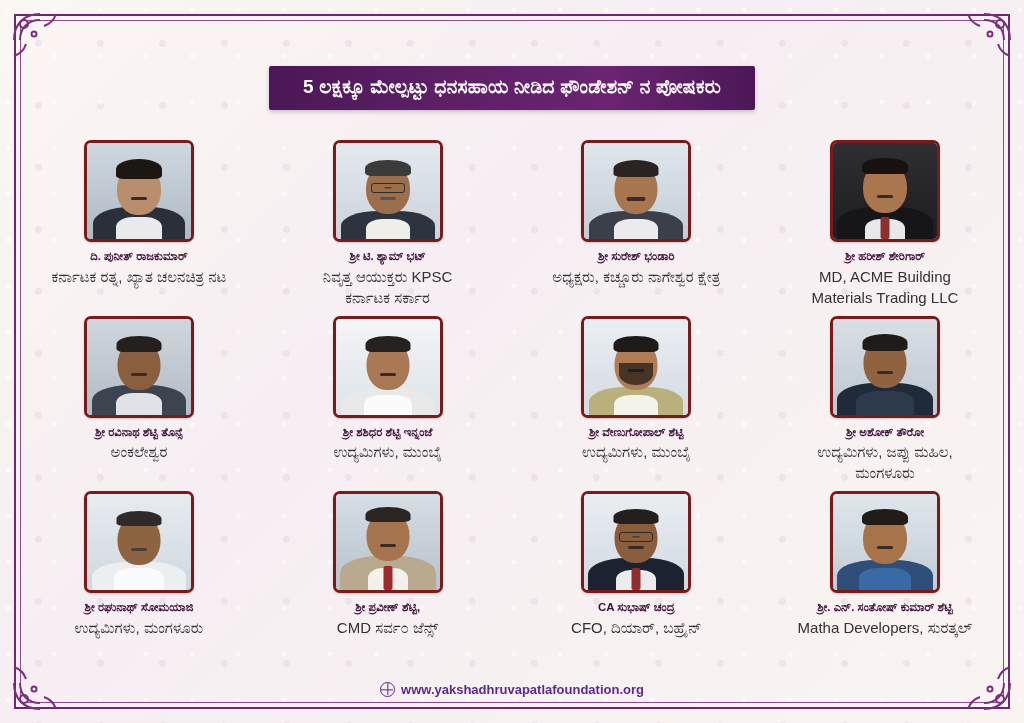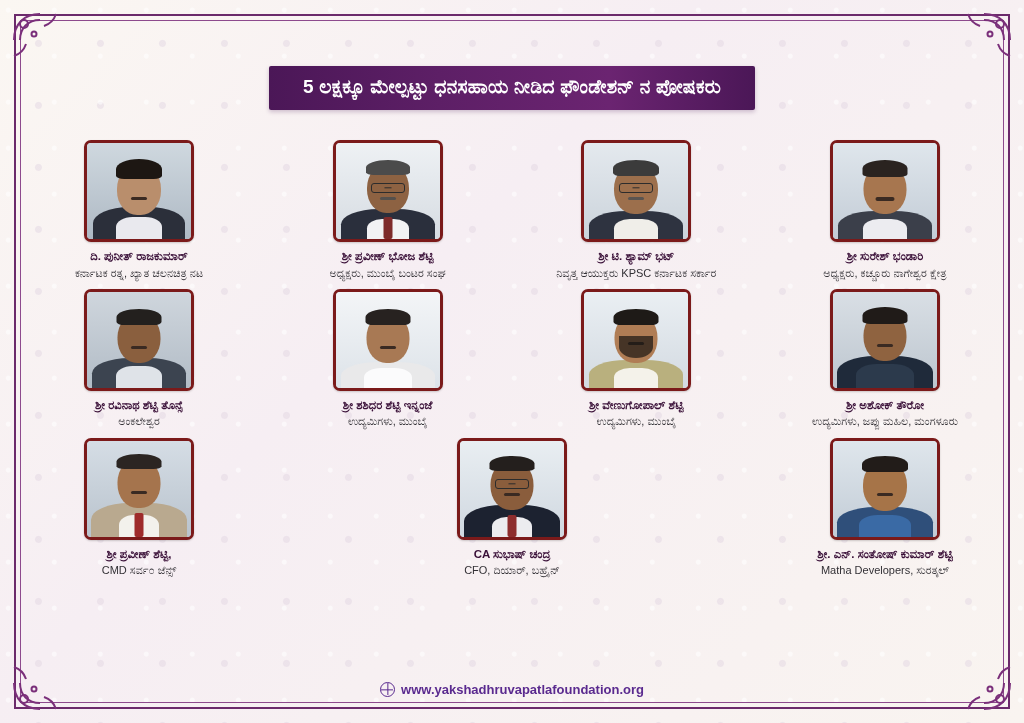--- a/index.html
+++ b/index.html
@@ -171,21 +171,21 @@
     border-radius: 0 0 50% 50%;
   }
   .name {
     font-size: 11.5px;
     font-weight: bold;
     color: #3a1038;
     line-height: 1.35;
     margin: 0 0 1px 0;
   }
   .desc {
-    font-size: 11px;
+    font-size: 15px;
     color: #333136;
     line-height: 1.4;
     margin: 0;
     padding: 0 4px;
   }
 
   
   .footer {
     position: absolute;
     left: 0;
@@ -304,36 +304,20 @@
             <div class="shirt" style="width:46px;height:28px;background:#e9e9ee"></div>
             <div class="head" style="width:44px;height:52px;top:20px;background:#b98e6c"></div>
             <div class="hair" style="width:46px;height:20px;top:16px;background:#1d1713"></div>
             <div class="mustache" style="top:54px"></div>
           </div>
         </div>
         <p class="name">ದಿ. ಪುನೀತ್ ರಾಜಕುಮಾರ್</p>
         <p class="desc">ಕರ್ನಾಟಕ ರತ್ನ, ಖ್ಯಾತ ಚಲನಚಿತ್ರ ನಟ</p>
       </div>
 
-      <div class="person">
-        <div class="photo-frame">
-          <div class="ph">
-            <div class="bg" style="background:linear-gradient(180deg,#eef1f4,#d6dce2)"></div>
-            <div class="body" style="width:94px;height:38px;background:#2a2f3c"></div>
-            <div class="shirt" style="width:42px;height:26px;background:#f2f2f4"></div>
-            <div class="tie" style="bottom:0;height:22px;background:#7e2b2b"></div>
-            <div class="head" style="width:42px;height:50px;top:20px;background:#8d6242"></div>
-            <div class="hair" style="width:44px;height:15px;top:17px;background:#4b4b4b"></div>
-            <div class="glasses" style="top:40px"></div>
-            <div class="mustache" style="top:54px;background:#55504c"></div>
-          </div>
-        </div>
-        <p class="name">ಶ್ರೀ ಪ್ರವೀಣ್ ಭೋಜ ಶೆಟ್ಟಿ</p>
-        <p class="desc">ಅಧ್ಯಕ್ಷರು, ಮುಂಬೈ ಬಂಟರ ಸಂಘ</p>
-      </div>
 
       <div class="person">
         <div class="photo-frame">
           <div class="ph">
             <div class="bg" style="background:linear-gradient(180deg,#e4e9ee,#cbd3db)"></div>
             <div class="body" style="width:94px;height:36px;background:#2e3340"></div>
             <div class="shirt" style="width:44px;height:26px;background:#f0eee9"></div>
             <div class="head" style="width:44px;height:51px;top:20px;background:#9c6f4c"></div>
             <div class="hair" style="width:46px;height:16px;top:17px;background:#3b3b3b"></div>
             <div class="glasses" style="top:40px"></div>
@@ -352,20 +336,35 @@
             <div class="shirt" style="width:44px;height:26px;background:#ececf0"></div>
             <div class="head" style="width:43px;height:51px;top:20px;background:#a7764f"></div>
             <div class="hair" style="width:45px;height:17px;top:17px;background:#2a2320"></div>
             <div class="mustache" style="top:54px;width:19px;height:4px"></div>
           </div>
         </div>
         <p class="name">ಶ್ರೀ ಸುರೇಶ್ ಭಂಡಾರಿ</p>
         <p class="desc">ಅಧ್ಯಕ್ಷರು, ಕಚ್ಚೂರು ನಾಗೇಶ್ವರ ಕ್ಷೇತ್ರ</p>
       </div>
 
+      <div class="person">
+        <div class="photo-frame">
+          <div class="ph">
+            <div class="bg" style="background:linear-gradient(180deg,#2f2f33,#1d1d20)"></div>
+            <div class="body" style="width:96px;height:40px;background:#15151a"></div>
+            <div class="shirt" style="width:40px;height:26px;background:#e8e8ec"></div>
+            <div class="tie" style="bottom:0;height:22px;background:#8e2f2f"></div>
+            <div class="head" style="width:44px;height:52px;top:18px;background:#a9764e"></div>
+            <div class="hair" style="width:46px;height:16px;top:15px;background:#17120f"></div>
+            <div class="mustache" style="top:52px"></div>
+          </div>
+        </div>
+        <p class="name">ಶ್ರೀ ಹರೀಶ್ ಶೇರಿಗಾರ್</p>
+        <p class="desc">MD, ACME Building Materials Trading LLC</p>
+      </div>
 
     </div>
 
     <div class="row">
 
       <div class="person">
         <div class="photo-frame">
           <div class="ph">
             <div class="bg" style="background:linear-gradient(180deg,#cfd6dd,#b2bcc6)"></div>
             <div class="body" style="width:94px;height:38px;background:#3c4450"></div>
@@ -423,20 +422,34 @@
         </div>
         <p class="name">ಶ್ರೀ ಅಶೋಕ್ ತೌರೋ</p>
         <p class="desc">ಉದ್ಯಮಿಗಳು, ಜಪ್ಪು ಮಹಿಲ, ಮಂಗಳೂರು</p>
       </div>
 
 
     </div>
 
     <div class="row">
 
+      <div class="person">
+        <div class="photo-frame">
+          <div class="ph">
+            <div class="bg" style="background:linear-gradient(180deg,#e7ecf0,#cfd7de)"></div>
+            <div class="body" style="width:94px;height:36px;background:#eceff2"></div>
+            <div class="shirt" style="width:50px;height:28px;background:#fafbfc"></div>
+            <div class="head" style="width:43px;height:51px;top:20px;background:#8e6340"></div>
+            <div class="hair" style="width:45px;height:15px;top:17px;background:#30292a"></div>
+            <div class="mustache" style="top:54px;background:#4a403a"></div>
+          </div>
+        </div>
+        <p class="name">ಶ್ರೀ ರಘುನಾಥ್ ಸೋಮಯಾಜಿ</p>
+        <p class="desc">ಉದ್ಯಮಿಗಳು, ಮಂಗಳೂರು</p>
+      </div>
 
       <div class="person">
         <div class="photo-frame">
           <div class="ph">
             <div class="bg" style="background:linear-gradient(180deg,#d5dde5,#b9c3cd)"></div>
             <div class="body" style="width:96px;height:42px;background:#b9a98f"></div>
             <div class="shirt" style="width:40px;height:28px;background:#f3f1ec"></div>
             <div class="tie" style="bottom:0;height:24px;background:#9e2b2b"></div>
             <div class="head" style="width:43px;height:51px;top:16px;background:#a5744d"></div>
             <div class="hair" style="width:45px;height:15px;top:13px;background:#2b2522"></div>

